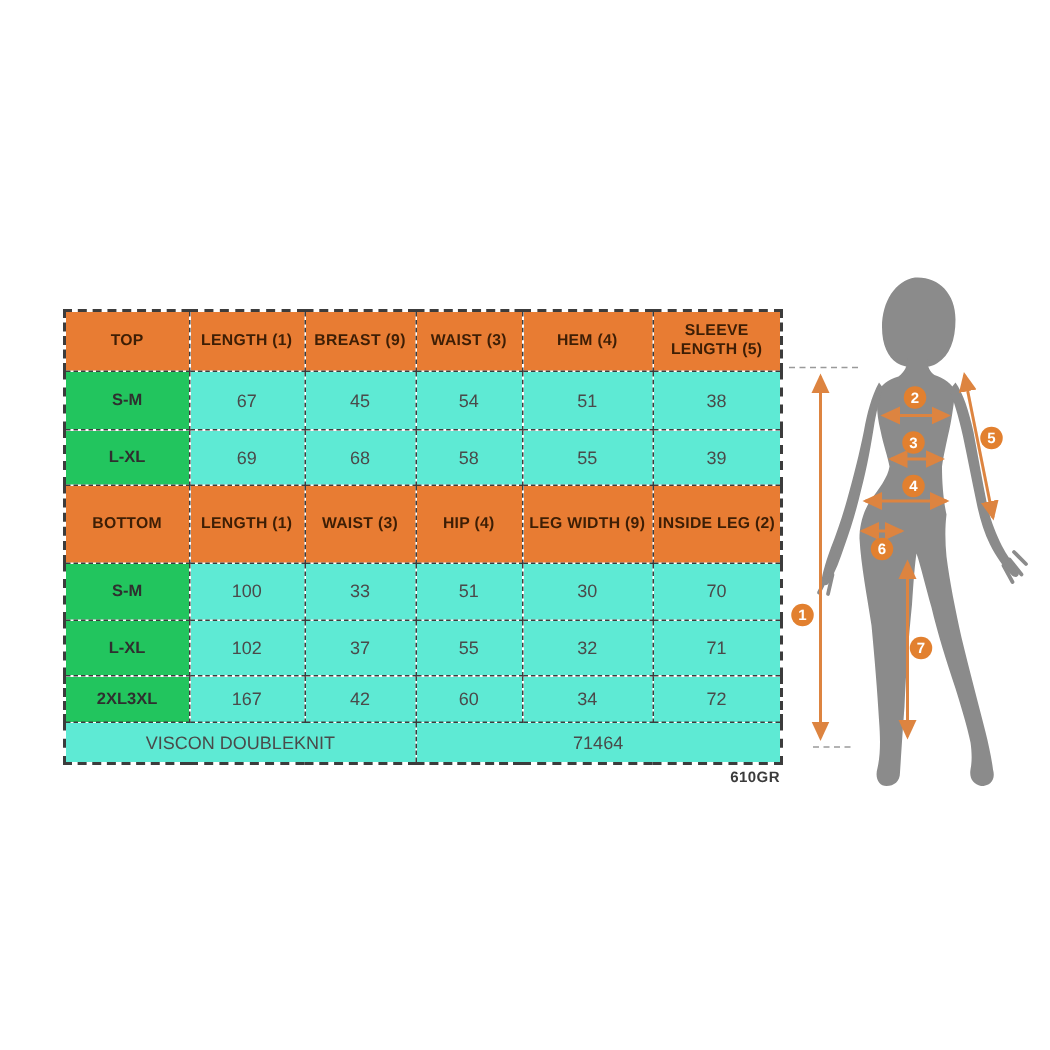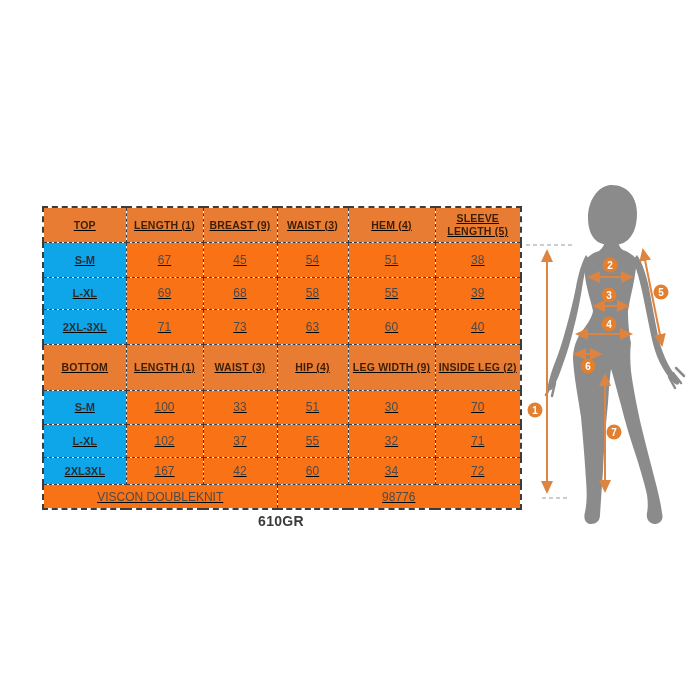--- a/index.html
+++ b/index.html
@@ -4,39 +4,38 @@
 <style>
   html,body { margin:0; padding:0; background:#ffffff; }
   .canvas {
     position:relative; width:700px; height:700px; background:#ffffff;
     font-family:"Liberation Sans", sans-serif; overflow:hidden;
   }
   table.size-chart {
     position:absolute; left:42px; top:206px; width:478px; height:304px;
     border-collapse:collapse; table-layout:fixed;
     border:2px dashed #3c3c3c;
-    text-decoration:underline;
   }
   table.size-chart td {
     border:1px dashed #3c3c3c; text-align:center; vertical-align:middle;
     padding:0; overflow:hidden;
   }
   td.hdr {
     background:#e87c33; color:#3d1e05; font-weight:bold;
     font-size:10.5px; line-height:1.25; letter-spacing:0.2px;
   }
-  td.cell { background:#f97316; color:#4a4a4a; font-size:12px; }
-  td.size-cell { background:#0ea5e9; color:#2f2f2f; font-size:11px; font-weight:bold; }
+  td.cell { background:#5eead4; color:#4a4a4a; font-size:12px; }
+  td.size-cell { background:#22c55e; color:#2f2f2f; font-size:11px; font-weight:bold; }
   tr.r-h1 { height:34px; } tr.r-d1 { height:33px; } tr.r-d2 { height:31px; }
   tr.r-d3 { height:33px; } tr.r-h2 { height:44px; } tr.r-d4 { height:32px; }
   tr.r-d5 { height:32px; } tr.r-d6 { height:26px;margin-top:40px; } tr.r-h3 { height:28px; }
   tr.r-d7 { height:23px; }
   .footnote {
     position:absolute; left:42px; top:513px; width:478px;
-    text-align:center; font-size:14px; font-weight:bold; color:#3b3b3b;
+    text-align:right; font-size:10px; font-weight:bold; color:#3b3b3b;
     letter-spacing:0.3px;
   }
   svg.figure { position:absolute; left:525px; top:175px; width:175px; height:350px; }
   .sil { fill:#8b8b8b; }
   .arrow { stroke:#dd8440; stroke-width:2; fill:none; }
   .dash { stroke:#9a9a9a; stroke-width:1; stroke-dasharray:4 3; fill:none; }
   .badge { fill:#e2802f; }
   .badge-num {
     fill:#ffffff; font-family:"Liberation Sans", sans-serif;
     font-size:10px; font-weight:bold; text-anchor:middle;
@@ -75,28 +74,20 @@
         <td class="cell">38</td>
       </tr>
       <tr class="r-d2">
         <td class="size-cell">L-XL</td>
         <td class="cell">69</td>
         <td class="cell">68</td>
         <td class="cell">58</td>
         <td class="cell">55</td>
         <td class="cell">39</td>
       </tr>
-      <tr class="r-d3">
-        <td class="size-cell">2XL-3XL</td>
-        <td class="cell">71</td>
-        <td class="cell">73</td>
-        <td class="cell">63</td>
-        <td class="cell">60</td>
-        <td class="cell">40</td>
-      </tr>
       <tr class="r-h2">
         <td class="hdr">BOTTOM</td>
         <td class="hdr">LENGTH (1)</td>
         <td class="hdr">WAIST (3)</td>
         <td class="hdr">HIP (4)</td>
         <td class="hdr">LEG WIDTH (9)</td>
         <td class="hdr">INSIDE LEG (2)</td>
       </tr>
       <tr class="r-d4">
         <td class="size-cell">S-M</td>
@@ -117,21 +108,21 @@
       <tr class="r-d6">
         <td class="size-cell">2XL3XL</td>
         <td class="cell">167</td>
         <td class="cell">42</td>
         <td class="cell">60</td>
         <td class="cell">34</td>
         <td class="cell">72</td>
       </tr>
       <tr class="r-d7">
         <td class="cell" colspan="3">VISCON DOUBLEKNIT</td>
-        <td class="cell" colspan="3">98776</td>
+        <td class="cell" colspan="3">71464</td>
       </tr>
     </tbody>
   </table>
 
   <div class="footnote">610GR</div>
 
   <svg class="figure" viewBox="0 0 175 350">
     <defs>
       <marker id="ah" markerWidth="8" markerHeight="8" refX="5.5" refY="3.5" orient="auto-start-reverse">
         <path d="M0,0.5 L6.5,3.5 L0,6.5 Z" fill="#dd8440"></path>

